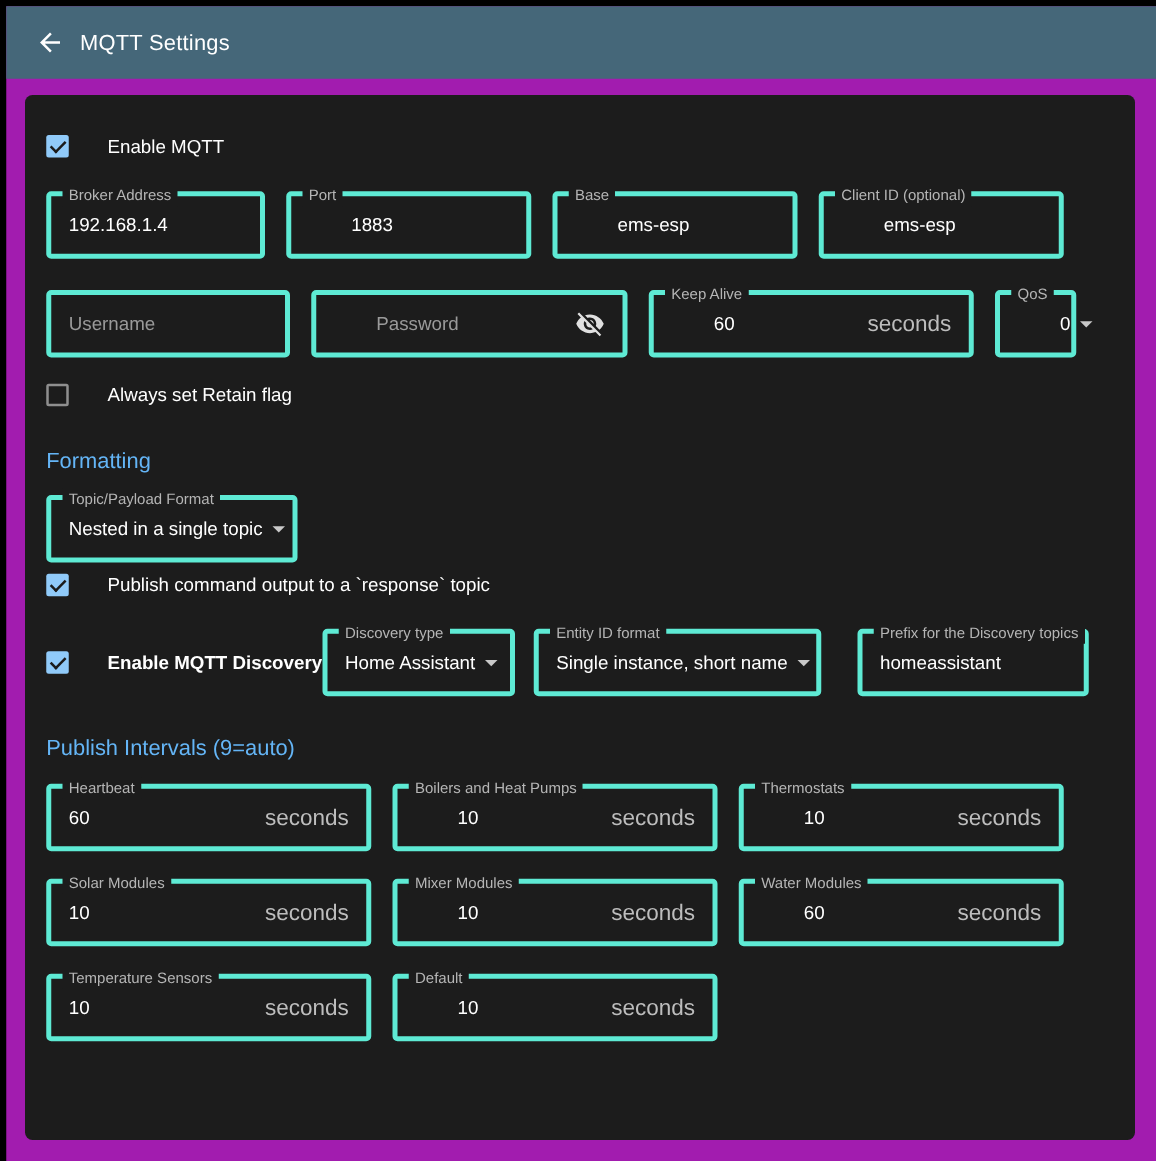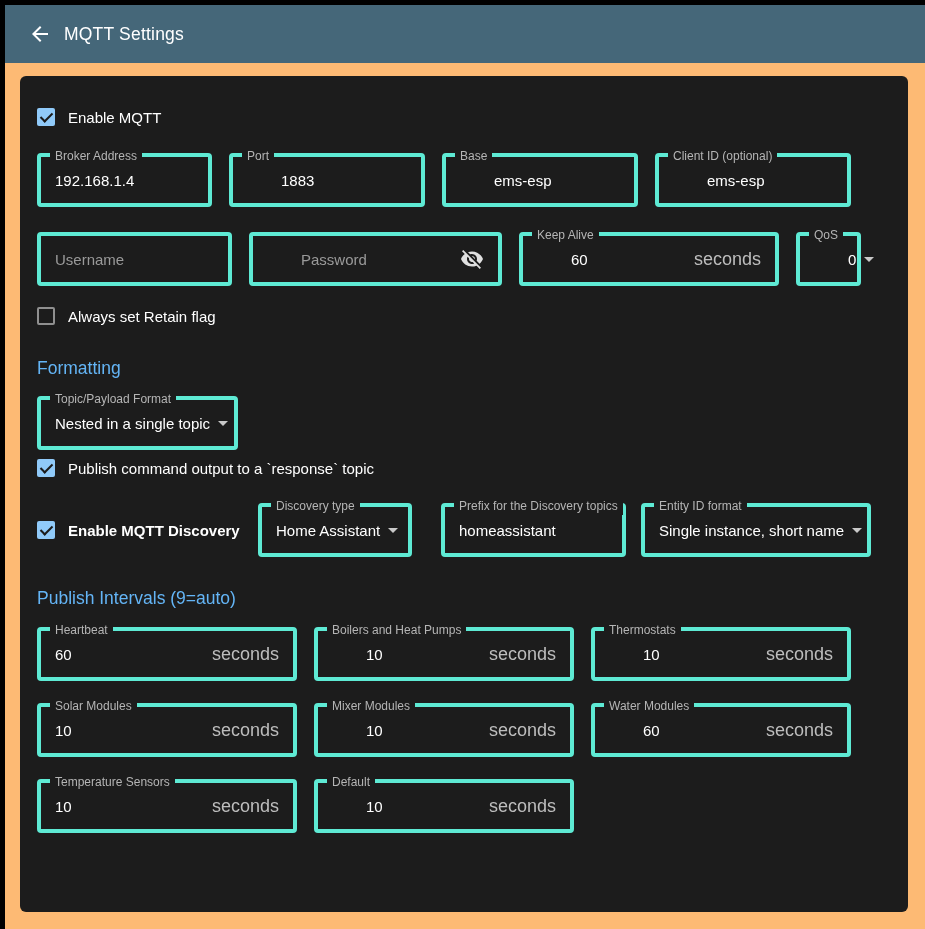--- a/index.html
+++ b/index.html
@@ -1,18 +1,18 @@
 <!DOCTYPE html>
 <html><head>
 <meta charset="utf-8">
 <style>
   * { margin:0; padding:0; box-sizing:border-box; }
   html,body { width:925px; height:929px; background:#000; overflow:hidden;
     font-family:"Liberation Sans", sans-serif; }
-  .page { position:absolute; left:5px; top:5px; right:0; bottom:0; background:#fdba74; }
+  .page { position:absolute; left:5px; top:5px; right:0; bottom:0; background:#a21caf; }
 
   
   .appbar { position:absolute; left:0; top:0; right:0; height:58px; background:#456779;
     display:flex; align-items:center; padding-left:23px; color:#fff; }
   .appbar .back { width:24px; height:24px; margin-right:12px; cursor:pointer; display:flex;
     align-items:center; justify-content:center; }
   .appbar .title { font-size:17.5px; font-weight:500; letter-spacing:.2px; }
 
   
   .paper { position:absolute; left:15px; top:71px; width:888px; height:836px;
@@ -25,21 +25,21 @@
   .field .notch { position:absolute; top:-9px; left:9px; background:#1c1c1c; padding:0 5px;
     font-size:12px; color:#b5b5b5; line-height:1.4; white-space:nowrap; }
   .field .value { font-size:15px; color:#fff; flex:1; white-space:nowrap; }
   .field .ph { font-size:15px; color:#9a9a9a; flex:1; }
   .field .adorn { font-size:18px; color:#bdbdbd; }
   .arrow { width:0; height:0; border-left:5px solid transparent; border-right:5px solid transparent;
     border-top:5px solid #c9c9c9; flex:none; margin-left:8px; }
   .eyebtn { flex:none; width:24px; height:24px; cursor:pointer; }
 
   
-  .cbrow { display:flex; align-items:center; gap:13px; font-size:15px; color:#fff; height:20px; }
+  .cbrow { display:flex; align-items:center; gap:31px; font-size:15px; color:#fff; height:20px; }
   .cb { width:18px; height:18px; border-radius:2px; flex:none; position:relative;
     border:2px solid #8f8f8f; cursor:pointer; }
   .cb.checked { border:none; background:#90caf9; }
   .cb.checked::after { content:''; position:absolute; left:6px; top:2px; width:5px; height:10px;
     border:solid #1b1b1b; border-width:0 2.5px 2.5px 0; transform:rotate(45deg); }
 
   .section-h { color:#64b5f6; font-size:17.5px; font-weight:400; line-height:20px; }
 
   
   .w175{width:175px} .w196{width:196px} .w195{width:195px} .w229{width:253px}
@@ -143,29 +143,29 @@
     <div class="row mt-disc">
       <div class="cbrow disc-label">
         <span class="cb checked"></span>
         <span>Enable MQTT Discovery</span>
       </div>
       <div class="field w154">
         <span class="notch">Discovery type</span>
         <span class="value">Home Assistant</span>
         <span class="arrow"></span>
       </div>
+      <div class="field w230" style="margin-left:15px">
+        <span class="notch">Entity ID format</span>
+        <span class="value">Single instance, short name</span>
+        <span class="arrow"></span>
+      </div>
       <div class="field w185" style="margin-left:29px">
         <span class="notch">Prefix for the Discovery topics</span>
         <span class="value">homeassistant</span>
       </div>
-      <div class="field w230" style="margin-left:15px">
-        <span class="notch">Entity ID format</span>
-        <span class="value">Single instance, short name</span>
-        <span class="arrow"></span>
-      </div>
     </div>
 
     <div class="section-h mt-int-h">Publish Intervals (9=auto)</div>
 
     <div class="row g17 mt-int1">
       <div class="field w260">
         <span class="notch">Heartbeat</span>
         <span class="value">60</span>
         <span class="adorn">seconds</span>
       </div>

